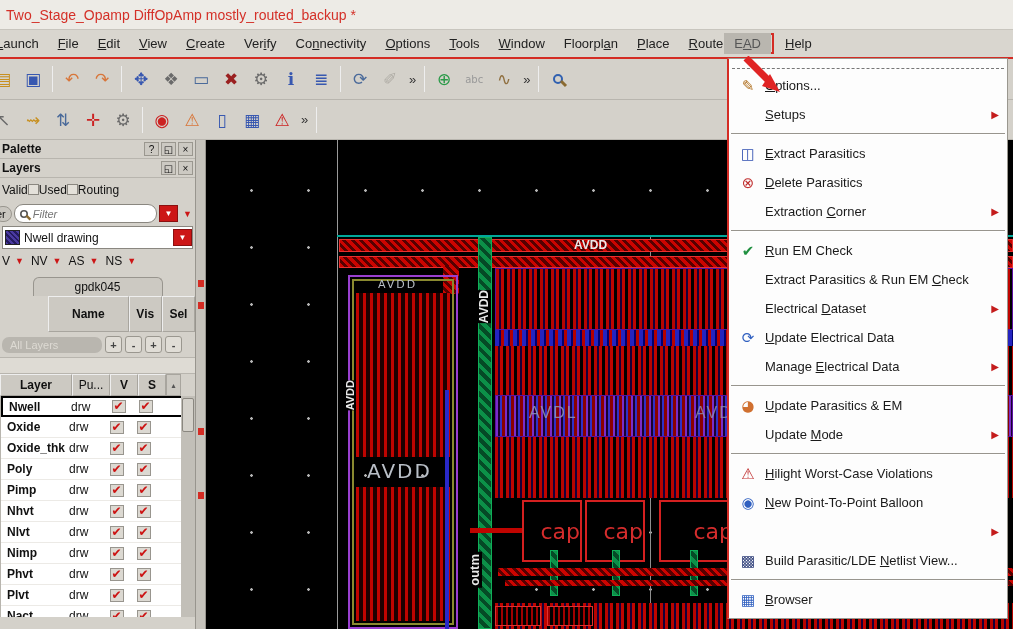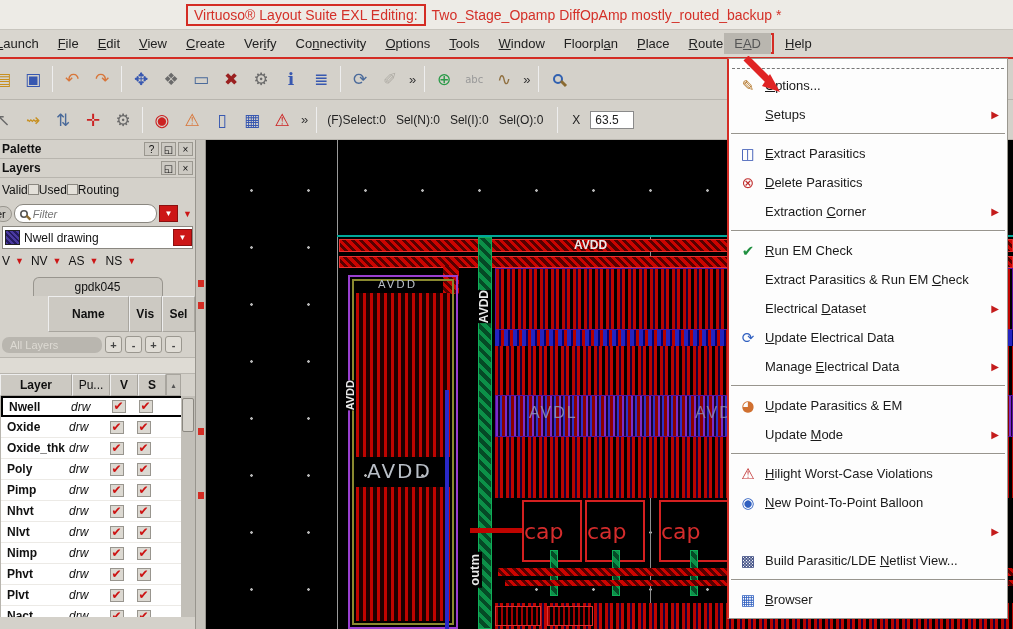--- a/index.html
+++ b/index.html
@@ -84,21 +84,21 @@
     border-radius:3px; display:flex; align-items:center; justify-content:center;
     font-size:11px; font-weight:bold; color:#444; }
   .pal-gap { height:17px; background:#dedbd4; border-top:1px solid #b8b5ae; border-bottom:1px solid #b8b5ae; }
   .ltable-hdr { height:22px; display:flex; }
   .scrollup { width:15px; background:#ccc9c2; border:1px solid #a8a59e; font-size:8px;
     display:flex; align-items:center; justify-content:center; color:#555; }
   #lrows { height:221px; overflow:hidden; background:#fff; border-left:1px solid #b8b5ae; position:relative; }
   .lrow { height:21px; display:flex; align-items:center; border-bottom:1px solid #eceae6; }
   .lrow.selected { border:2px solid #000; }
   .lc-name { width:68px; padding-left:6px; font-size:12px;font-weight:bold; }
-  .lc-pur { width:34px; font-size:12px;font-style:italic; }
+  .lc-pur { width:34px; font-size:12px; }
   .lc-chk { width:27px; display:flex; justify-content:center; }
   .ckcell { width:14px; height:13px; background:#dcd9d2; border:1px solid #98958e;
     color:#cc1212; font-size:12px; line-height:10px; text-align:center;
     font-family:"DejaVu Sans",sans-serif; }
   #lscroll { position:absolute; right:0; top:0; width:14px; height:221px; background:#c2bfb8; }
   #lthumb { position:absolute; left:1px; top:2px; width:12px; height:34px; background:#d4d1ca;
     border:1px solid #8a8780; border-radius:2px; }
 
   
   #canvas { position:absolute; left:196px; top:140px; width:817px; height:489px; background:#000;
@@ -107,21 +107,21 @@
   .abs { position:absolute; }
   .redhatch { background:repeating-linear-gradient(45deg,#cc0400 0 3px,#560000 3px 6px); }
   .fingers { background:repeating-linear-gradient(90deg,#c00400 0 3px,#1e0000 3px 7px); }
   .fingersb { background:repeating-linear-gradient(90deg,#b80400 0 3px,#14003a 3px 5px,#c00400 5px 8px,#000 8px 11px); }
   .purpleband { background:repeating-linear-gradient(90deg,#7a2cc8 0 2px,#1a0030 2px 4px,#3030c8 4px 6px,#8a0000 6px 9px); }
   .blueband { background:repeating-linear-gradient(90deg,#2424c0 0 4px,#000070 4px 6px,#b40000 6px 9px); }
   .greenhatch { background:repeating-linear-gradient(45deg,#0c9048 0 4px,#054a26 4px 8px); border:1px solid #0fae58; }
   .gtxt { color:#b9bfc7; font-family:"DejaVu Sans",sans-serif; letter-spacing:2px; }
   .wtxt { color:#e9e9e9; font-weight:bold; }
   .vtext { writing-mode:vertical-rl; transform:rotate(180deg); }
-  .capbox { border:2px solid #d42020; display:flex; align-items:center; justify-content:flex-start;
+  .capbox { border:2px solid #d42020; display:flex; align-items:center; justify-content:flex-end;
     color:#d42c2c; font-size:22px; font-family:"DejaVu Sans",sans-serif; background:#000; }
 
   
   #eadmenu { position:absolute; left:727px; top:58px; width:281px; background:#fdfdfd;
     border:1px solid #9a978f; border-left:2px solid #d42c24; z-index:20; padding:2px 0 4px 0;
     font-size:13px; color:#1a1a1a; }
   .tearoff { height:8px; margin:0 3px 2px 3px; border-bottom:1px dashed #777; }
   .mrow { height:29px; display:flex; align-items:center; }
   .micon { width:26px; margin-left:6px; text-align:center; font-family:"DejaVu Sans",sans-serif;
     font-size:15px; }
@@ -135,21 +135,20 @@
 
   #arrow-annot { position:absolute; left:740px; top:56px; z-index:30; pointer-events:none; }
   u { text-decoration:underline; }
 </style>
 </head>
 <body>
 
 <div id="app">
 
   <div id="titlebar">
-    <span class="ttl-boxed">Virtuoso® Layout Suite EXL Editing:</span>
     <span class="ttl-doc">Two_Stage_Opamp DiffOpAmp mostly_routed_backup *</span>
   </div>
 
   <div id="menubar">
     <span class="mitem"><u>L</u>aunch</span>
     <span class="mitem"><u>F</u>ile</span>
     <span class="mitem"><u>E</u>dit</span>
     <span class="mitem"><u>V</u>iew</span>
     <span class="mitem"><u>C</u>reate</span>
     <span class="mitem">Ver<u>i</u>fy</span>
@@ -201,29 +200,20 @@
     <span class="tb-btn ic-red">✛</span>
     <span class="tb-btn ic-grey">⚙</span>
     <span class="vsep"></span>
     <span class="tb-btn ic-red">◉</span>
     <span class="tb-btn ic-orange">⚠</span>
     <span class="tb-btn ic-blue">▯</span>
     <span class="tb-btn ic-blue">▦</span>
     <span class="tb-btn ic-red">⚠</span>
     <span class="chev">»</span>
     <span class="vsep"></span>
-    <div id="status">
-      <span>(F)Select:0</span>
-      <span>Sel(N):0</span>
-      <span>Sel(I):0</span>
-      <span>Sel(O):0</span>
-      <span class="vsep"></span>
-      <span>X</span>
-      <span id="xfield">63.5</span>
-    </div>
   </div>
 
   <div id="palette">
     <div class="pal-hdr">
       <span>Palette</span>
       <span class="sp"></span>
       <span class="hbtn">?</span>
       <span class="hbtn">◱</span>
       <span class="hbtn">×</span>
     </div>

